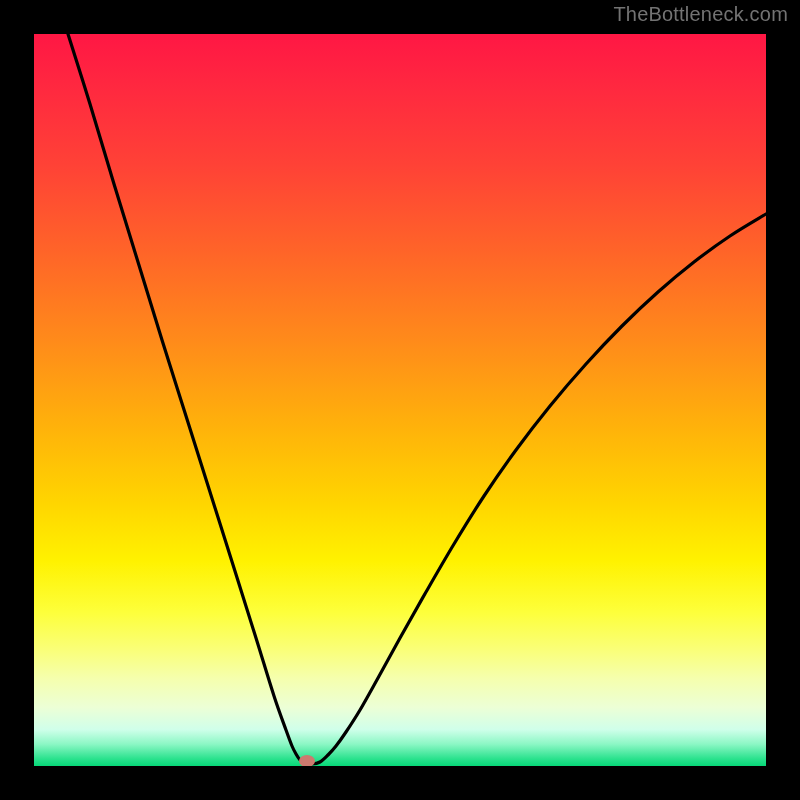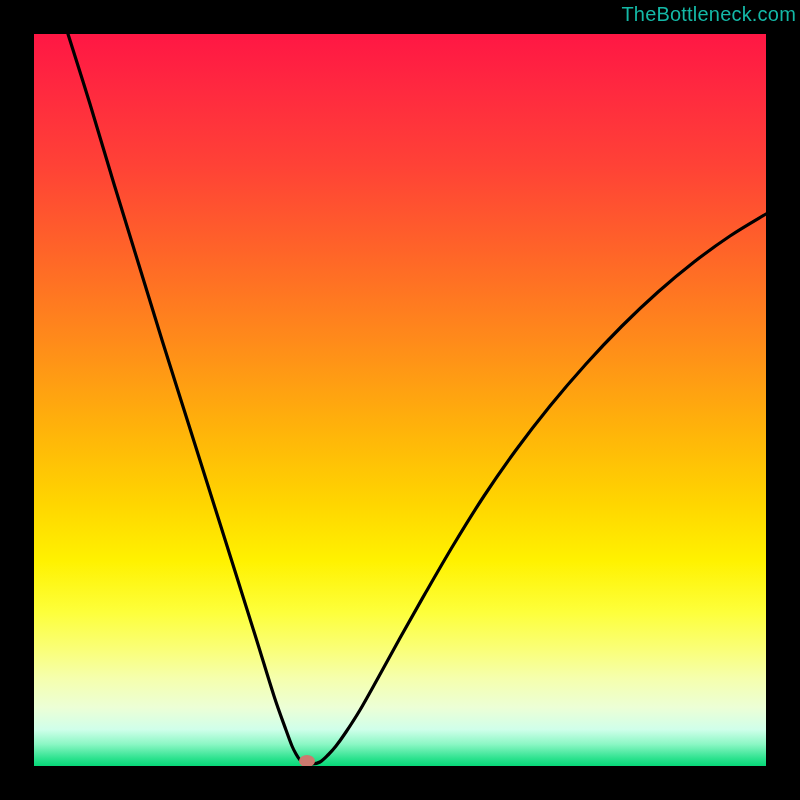--- a/index.html
+++ b/index.html
@@ -59,22 +59,22 @@
     position: absolute;
     width: 16px;
     height: 12px;
     border-radius: 50%;
     background: #cc7a6f;
     transform: translate(-50%, -50%);
   }
   .watermark {
     position: absolute;
     top: 3px;
-    right: 4px;
-    color: #14b8a6;
+    right: 12px;
+    color: #737373;
     font-size: 20px;
     font-weight: 500;
     letter-spacing: 0.2px;
   }
 </style>
 </head>
 <body>
 
 <div class="frame">
   <div class="watermark">TheBottleneck.com</div>

